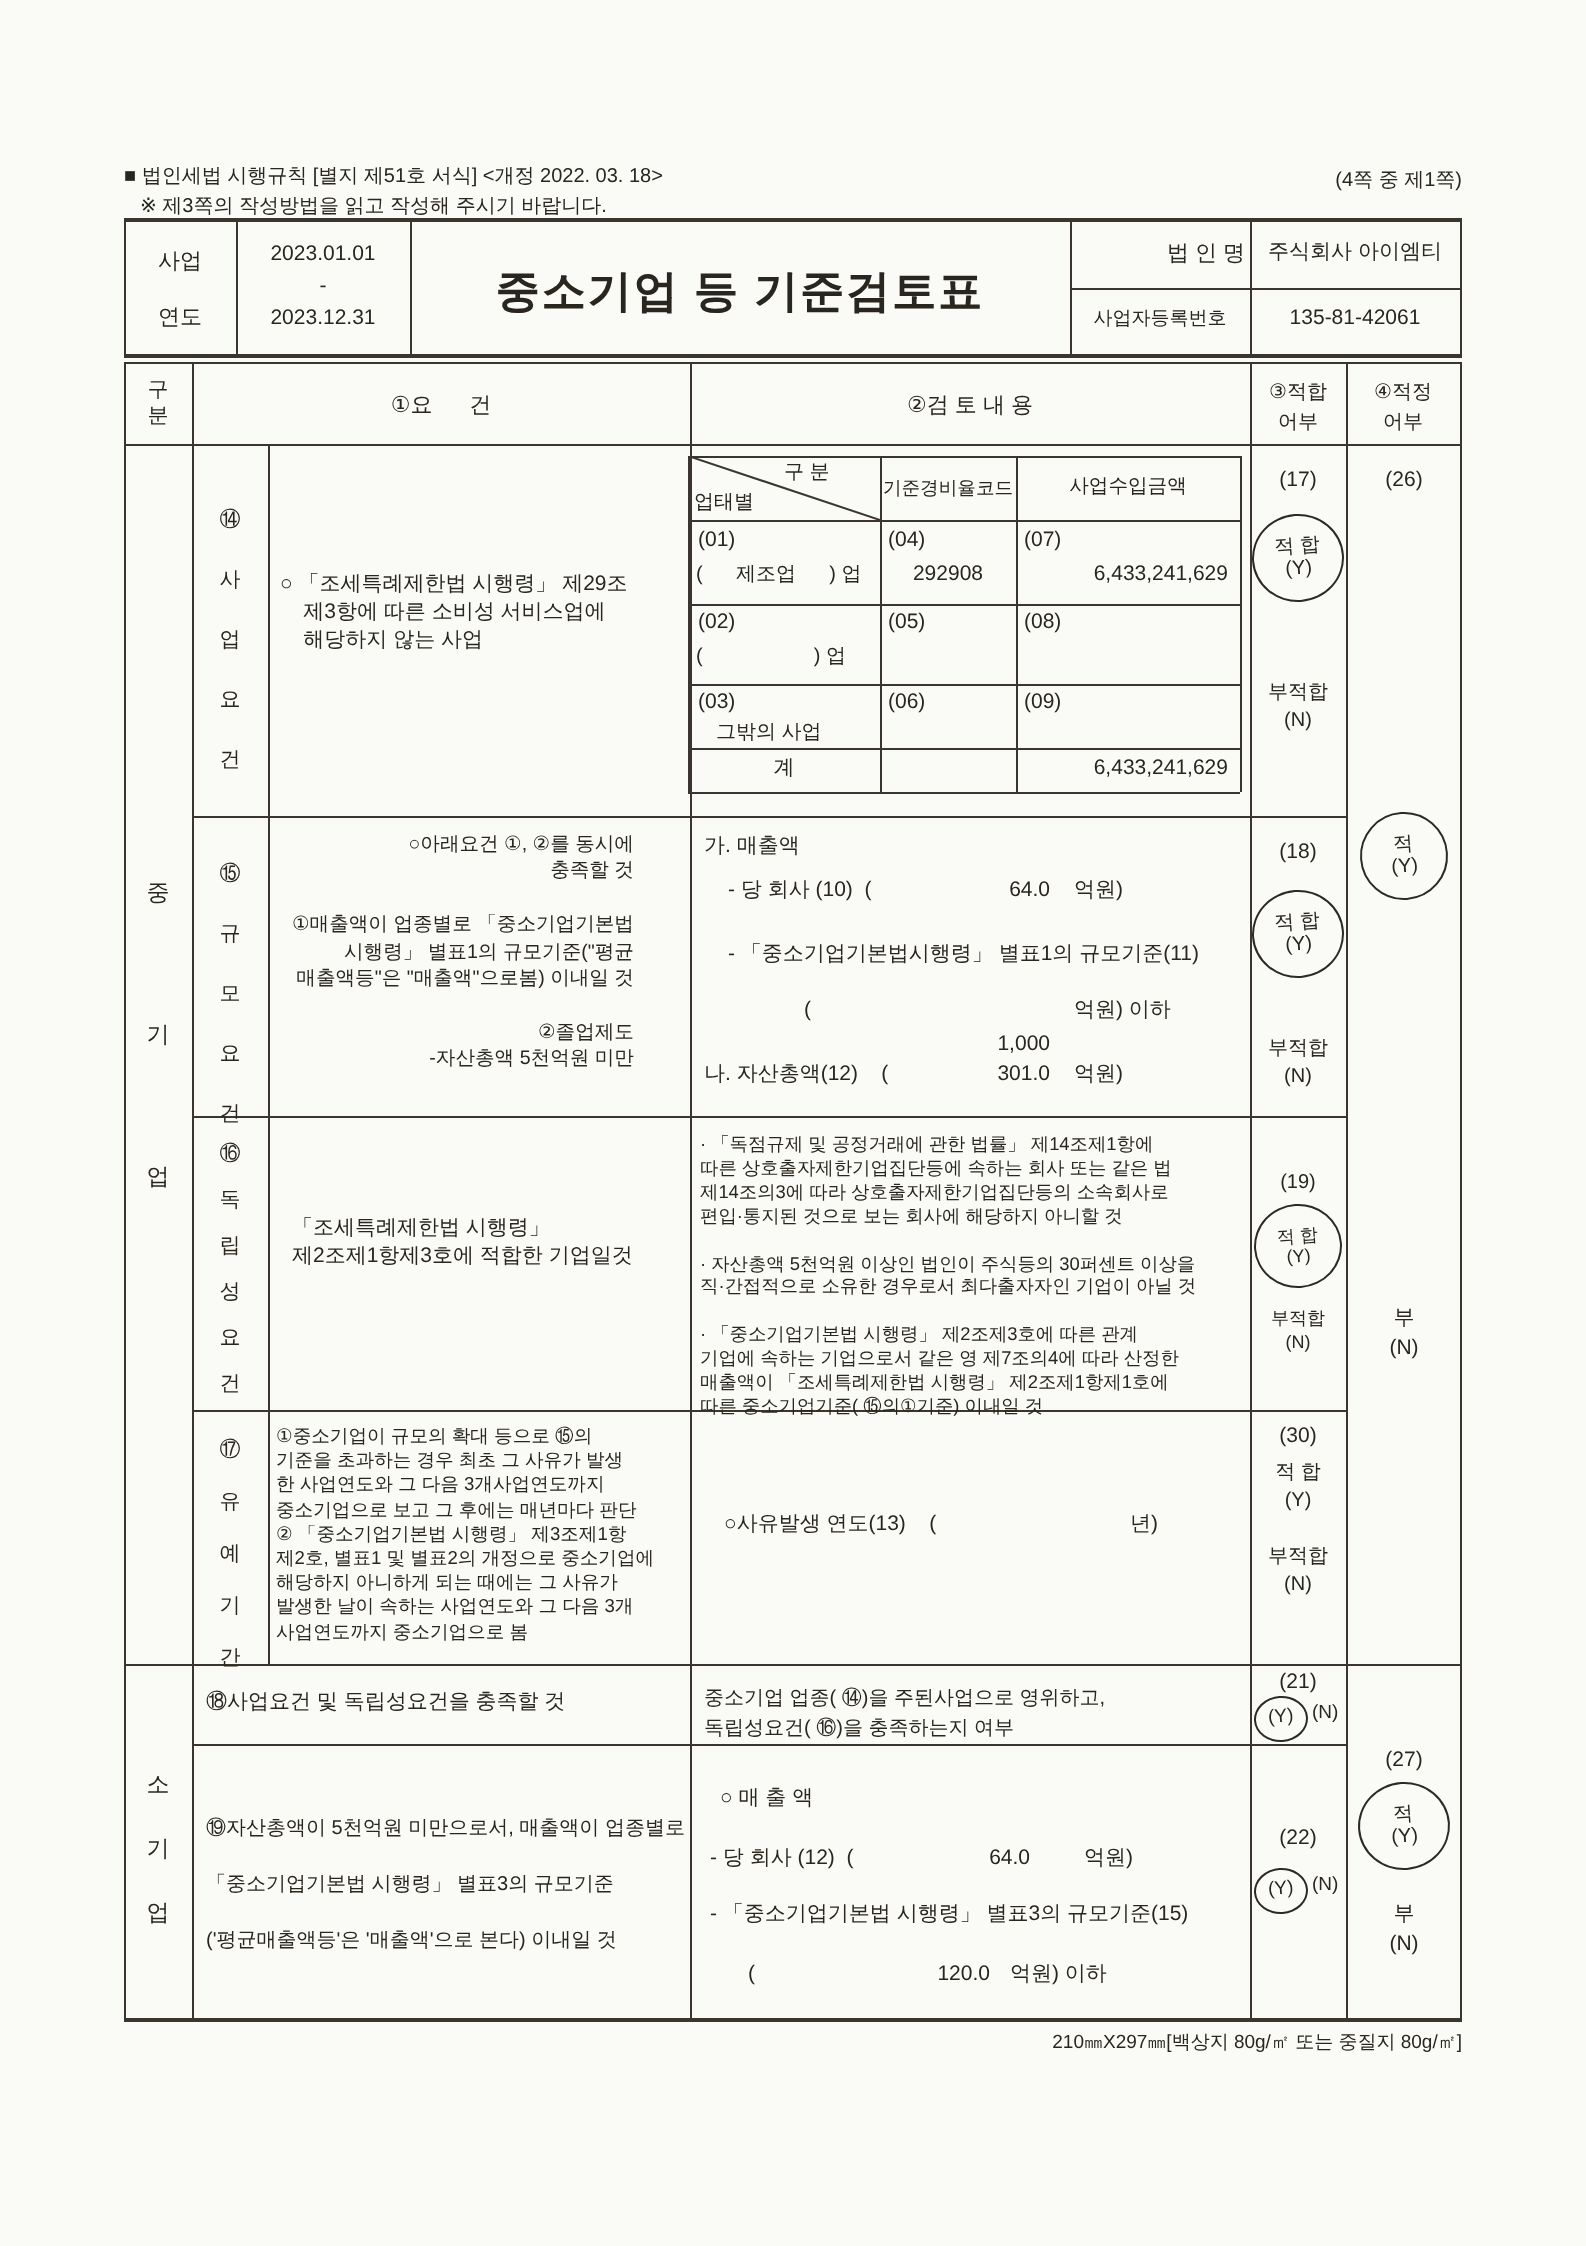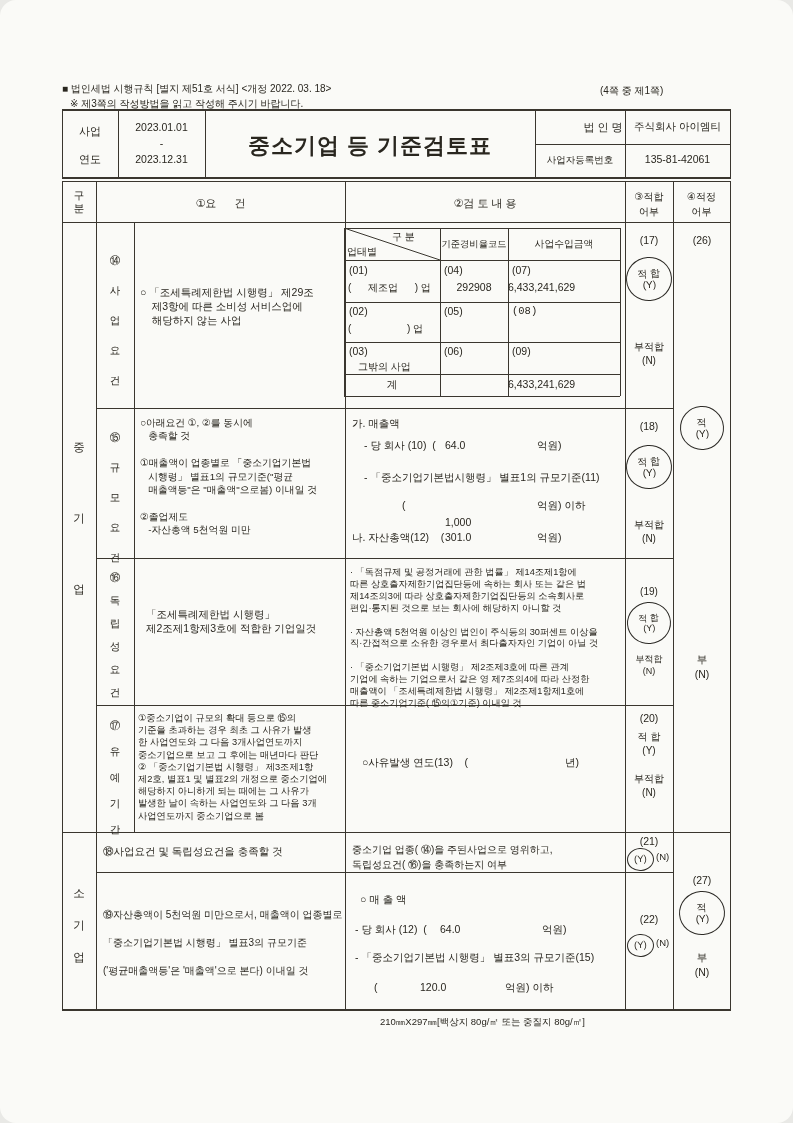--- a/index.html
+++ b/index.html
@@ -1,20 +1,20 @@
 <!DOCTYPE html>
 <html><head>
 <meta charset="utf-8">
 <style>
   html,body{margin:0;padding:0;background:#e9e9e6;}
   .page{position:relative;width:793px;height:1123px;background:#fafaf7;
-        font-family:"Liberation Sans","DejaVu Sans",sans-serif;color:#29261f;overflow:hidden;border-radius:16px;}
+        font-family:"Liberation Sans","DejaVu Sans",sans-serif;color:#29261f;overflow:hidden;}
   .abs{position:absolute;white-space:pre;font-size:10.5px;line-height:1.32;}
   .c{text-align:center;}
-  .r{text-align:left;}
+  .r{text-align:right;}
   .hl{position:absolute;background:#3a362f;height:1px;}
   .vl{position:absolute;background:#3a362f;width:1px;}
   .thick{height:2px;}
   .circle{position:absolute;border:1.5px solid #2c2a26;border-radius:50%;
           display:flex;align-items:center;justify-content:center;text-align:center;
           white-space:pre;transform:rotate(-4deg);line-height:1.15;}
   .title{font-weight:bold;letter-spacing:1px;}
 </style>
 </head>
 <body>
@@ -96,21 +96,21 @@
 건</div>
   <div class="abs c" style="left:96px;top:712px;width:38px;line-height:26px;">⑰
 유
 예
 기
 간</div>
 
   <div class="abs" style="left:140px;top:286px;">○ 「조세특례제한법 시행령」 제29조
     제3항에 따른 소비성 서비스업에
     해당하지 않는 사업</div>
-  <div class="abs" style="left:140px;top:416px;font-size:9.8px;line-height:13.4px;">○아래요건 ①, ②를 동시에
+  <div class="abs" style="left:140px;top:416px;font-size:9.8px;line-height:13.4px;text-align:right;">○아래요건 ①, ②를 동시에
    충족할 것
 
 ①매출액이 업종별로 「중소기업기본법
    시행령」 별표1의 규모기준("평균
    매출액등"은 "매출액"으로봄) 이내일 것
 
 ②졸업제도
    -자산총액 5천억원 미만</div>
   <div class="abs" style="left:146px;top:608px;">「조세특례제한법 시행령」
 제2조제1항제3호에 적합한 기업일것</div>
@@ -147,21 +147,21 @@
   <div class="abs c" style="left:508px;top:238px;width:112px;font-size:9.8px;">사업수입금액</div>
   <div class="abs" style="left:349px;top:264px;">(01)</div>
   <div class="abs" style="left:348px;top:281px;font-size:10px;">(      제조업      ) 업</div>
   <div class="abs" style="left:444px;top:264px;">(04)</div>
   <div class="abs c" style="left:440px;top:281px;width:68px;">292908</div>
   <div class="abs" style="left:512px;top:264px;">(07)</div>
   <div class="abs r" style="left:508px;top:281px;width:106px;">6,433,241,629</div>
   <div class="abs" style="left:349px;top:305px;">(02)</div>
   <div class="abs" style="left:348px;top:322px;font-size:10px;">(                    ) 업</div>
   <div class="abs" style="left:444px;top:305px;">(05)</div>
-  <div class="abs" style="left:512px;top:305px;font-family:Liberation Mono, monospace;">(08)</div>
+  <div class="abs" style="left:512px;top:305px;">(08)</div>
   <div class="abs" style="left:349px;top:345px;">(03)</div>
   <div class="abs" style="left:358px;top:360px;font-size:10px;">그밖의 사업</div>
   <div class="abs" style="left:444px;top:345px;">(06)</div>
   <div class="abs" style="left:512px;top:345px;">(09)</div>
   <div class="abs c" style="left:344px;top:378px;width:96px;">계</div>
   <div class="abs r" style="left:508px;top:378px;width:106px;">6,433,241,629</div>
 
   <div class="abs" style="left:352px;top:417px;">가. 매출액</div>
   <div class="abs" style="left:364px;top:439px;">- 당 회사 (10)  (</div>
   <div class="abs r" style="left:445px;top:439px;width:80px;">64.0</div>
@@ -213,21 +213,21 @@
 (Y)</div>
   <div class="abs c" style="left:629px;top:518px;width:40px;font-size:10px;line-height:14px;">부적합
 (N)</div>
 
   <div class="abs c" style="left:629px;top:585px;width:40px;font-size:10px;">(19)</div>
   <div class="circle" style="left:627px;top:602px;width:42px;height:40px;font-size:9px;">적 합
 (Y)</div>
   <div class="abs c" style="left:629px;top:653px;width:40px;font-size:9px;line-height:12px;">부적합
 (N)</div>
 
-  <div class="abs c" style="left:629px;top:712px;width:40px;">(20)</div>
+  <div class="abs c" style="left:629px;top:712px;width:40px;">(30)</div>
   <div class="abs c" style="left:629px;top:730px;width:40px;font-size:10px;line-height:14px;">적 합
 (Y)</div>
   <div class="abs c" style="left:629px;top:772px;width:40px;font-size:10px;line-height:14px;">부적합
 (N)</div>
 
   <div class="abs c" style="left:629px;top:835px;width:40px;">(21)</div>
   <div class="circle" style="left:627px;top:848px;width:25px;height:21px;font-size:9.5px;">(Y)</div>
   <div class="abs" style="left:656px;top:851px;font-size:9.5px;">(N)</div>
 
   <div class="abs c" style="left:629px;top:913px;width:40px;">(22)</div>

